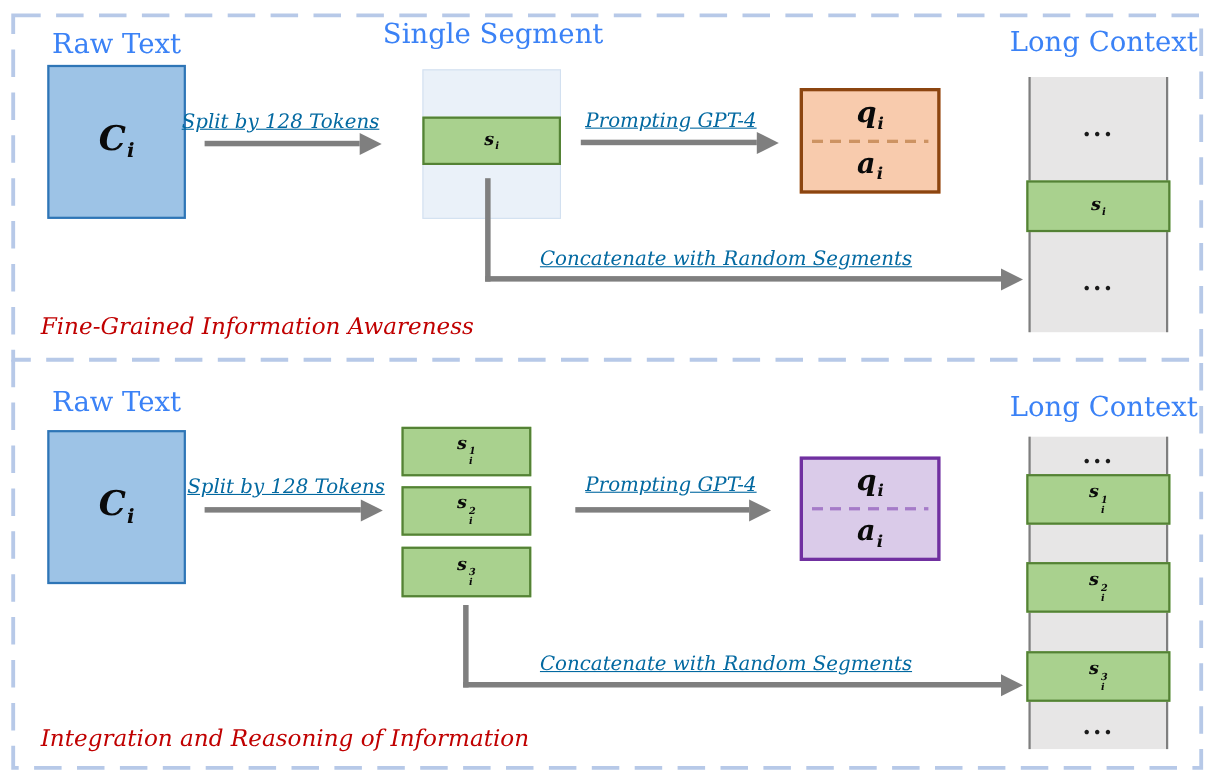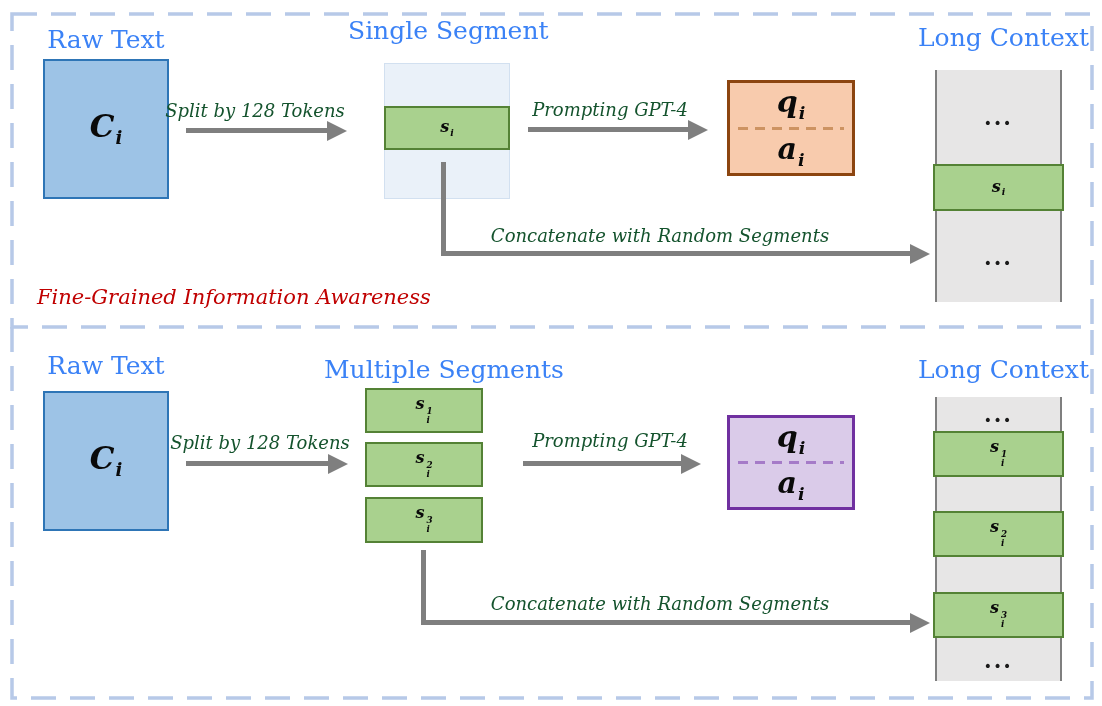--- a/index.html
+++ b/index.html
@@ -1,36 +1,36 @@
 <!DOCTYPE html>
 <html><head>
 <meta charset="utf-8">
 <style>
   html,body{margin:0;padding:0;background:#ffffff;}
   #stage{position:relative;width:1102px;height:706px;background:#ffffff;overflow:hidden;
          font-family:"DejaVu Serif",serif;}
   .abs{position:absolute;}
   svg.borders{position:absolute;left:0;top:0;z-index:0;}
   .plabel{font-size:25px;color:#3b82f6;text-align:center;white-space:nowrap;z-index:2;}
-  .annot{font-size:18px;font-style:italic;color:#14532d;text-align:center;white-space:nowrap;z-index:2;}
+  .annot{font-size:18px;font-style:italic;color:#0369a1;text-align:center;white-space:nowrap;z-index:2;text-decoration:underline;}
   .caption{font-size:21px;font-style:italic;color:#c00000;white-space:nowrap;z-index:2;}
   .math{font-style:italic;font-weight:bold;color:#0a0a0a;line-height:1;}
   .msub{font-size:0.58em;font-style:italic;vertical-align:-0.4em;margin-left:1px;}
   .mstack{display:inline-flex;flex-direction:column;align-items:flex-start;font-size:0.55em;
           line-height:1.05;vertical-align:-0.55em;margin-left:2px;font-style:italic;}
   .rawbox{background:#9dc3e6;border:2.5px solid #2e75b6;display:flex;align-items:center;justify-content:center;z-index:2;box-sizing:border-box;}
   .rawbox .math{font-size:31px;}
   .segcontainer{background:#eaf1f9;border:1.5px solid #d2e0f0;box-sizing:border-box;z-index:1;}
   .greenbox{background:#a9d18e;border:2.5px solid #548235;display:flex;align-items:center;justify-content:center;z-index:3;box-sizing:border-box;}
   .greenbox .math{font-size:16px;}
   .qabox{display:flex;flex-direction:column;box-sizing:border-box;z-index:2;}
   .qabox.orange{background:#f8cbad;border:3px solid #8c4510;}
   .qabox.purple{background:#dacbe9;border:3px solid #7030a0;}
   .qahalf{flex:1;display:flex;align-items:center;justify-content:center;}
-  .qahalf .math{font-size:30px;}
+  .qahalf .math{font-size:26px;}
   .qadivider{height:3px;margin:0 8px;}
   .qadivider.orange{background:repeating-linear-gradient(90deg,#cd9362 0 10px,transparent 10px 17px);}
   .qadivider.purple{background:repeating-linear-gradient(90deg,#a57bc8 0 10px,transparent 10px 17px);}
   .lccolumn{background:#e7e6e6;border-left:2.5px solid #7f7f7f;border-right:2.5px solid #7f7f7f;box-sizing:border-box;z-index:1;}
   .dots{font-weight:bold;font-size:22px;color:#1a1a1a;letter-spacing:2px;display:flex;align-items:center;justify-content:center;z-index:2;}
   .hline,.vline{background:#7f7f7f;z-index:1;}
   .ahead{width:0;height:0;border-top:10px solid transparent;border-bottom:10px solid transparent;border-left:20px solid #7f7f7f;z-index:1;}
 </style>
 </head>
 <body>
@@ -90,21 +90,20 @@
   <div class="abs plabel" style="left:26px;top:351px;width:160px;">Raw Text</div>
 
   <div class="abs rawbox" style="left:43px;top:391px;width:126px;height:140px;">
     <span class="math"><span>C</span><span class="msub">i</span></span>
   </div>
 
   <div class="abs annot" style="left:170px;top:432px;width:180px;">Split by 128 Tokens</div>
   <div class="abs hline" style="left:186px;top:461px;width:142px;height:5px;"></div>
   <div class="abs ahead" style="left:328px;top:453.5px;"></div>
 
-  <div class="abs plabel" style="left:324px;top:355px;width:200px;">Multiple Segments</div>
   <div class="abs greenbox" style="left:365px;top:388px;width:118px;height:45px;">
     <span class="math"><span>s</span><span class="mstack">
           <span>1</span>
           <span>i</span>
         </span></span>
   </div>
   <div class="abs greenbox" style="left:365px;top:442px;width:118px;height:45px;">
     <span class="math"><span>s</span><span class="mstack">
           <span>2</span>
           <span>i</span>
@@ -152,14 +151,15 @@
           <span>i</span>
         </span></span>
   </div>
   <div class="abs dots" style="left:935px;top:638px;width:127px;height:43px;">...</div>
 
   <div class="abs vline" style="left:421px;top:550px;width:5px;height:75px;"></div>
   <div class="abs hline" style="left:421px;top:620px;width:489px;height:5px;"></div>
   <div class="abs ahead" style="left:910px;top:612.5px;"></div>
   <div class="abs annot" style="left:490px;top:593px;width:340px;">Concatenate with Random Segments</div>
 
+  <div class="abs caption" style="left:37px;top:659px;">Integration and Reasoning of Information</div>
 
 </div>
 
 </body></html>

